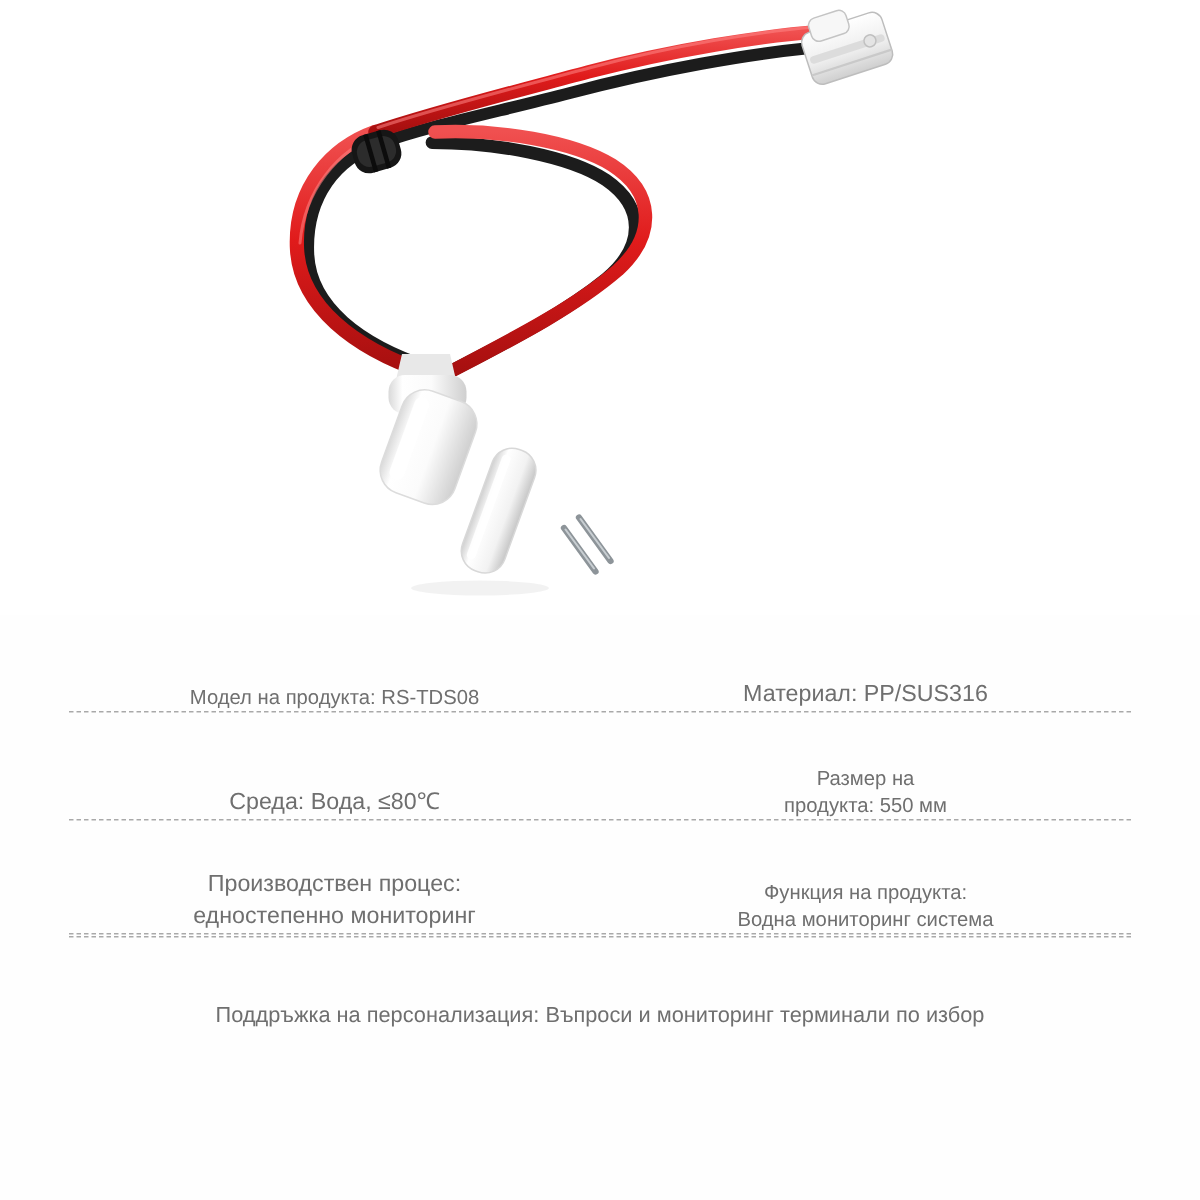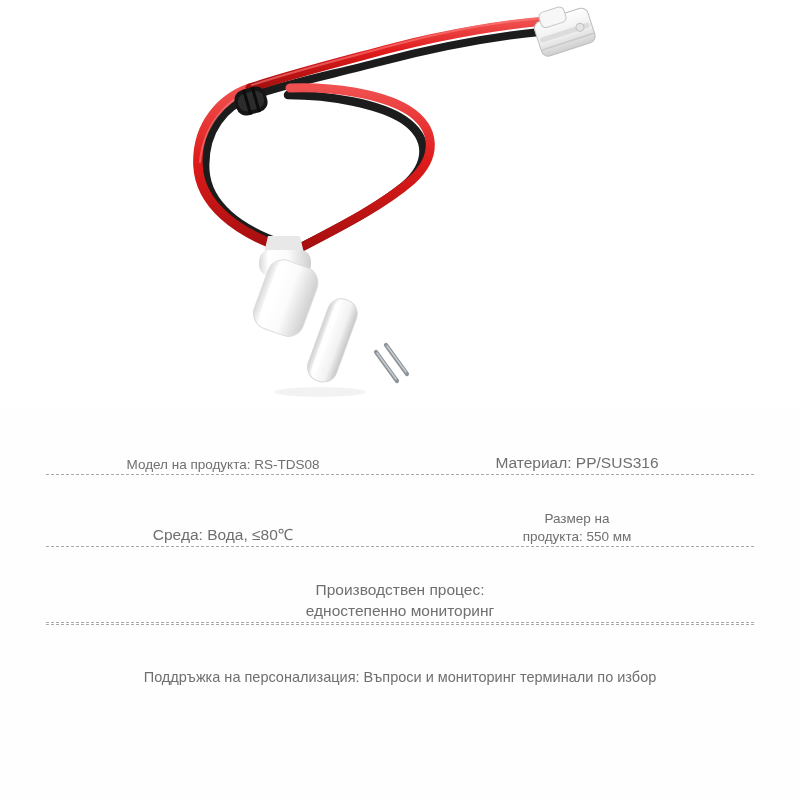--- a/index.html
+++ b/index.html
@@ -189,20 +189,22 @@
       <div class="cell t15">Среда: Вода, ≤80℃</div>
       <div class="cell t13" style="white-space:pre-line">Размер на
 продукта: 550 мм</div>
     </div>
 
     <div class="divider"></div>
 
     <div class="spec-row r3">
       <div class="cell t15" style="white-space:pre-line">Производствен процес:
 едностепенно мониторинг</div>
+      <div class="cell t13" style="white-space:pre-line">Функция на продукта:
+Водна мониторинг система</div>
     </div>
 
     <div class="divider"></div>
 
 
     <div class="divider"></div>
 
     <div class="spec-row r5">
       <div class="cell wide t14">Поддръжка на персонализация: Въпроси и мониторинг терминали по избор</div>
     </div>

